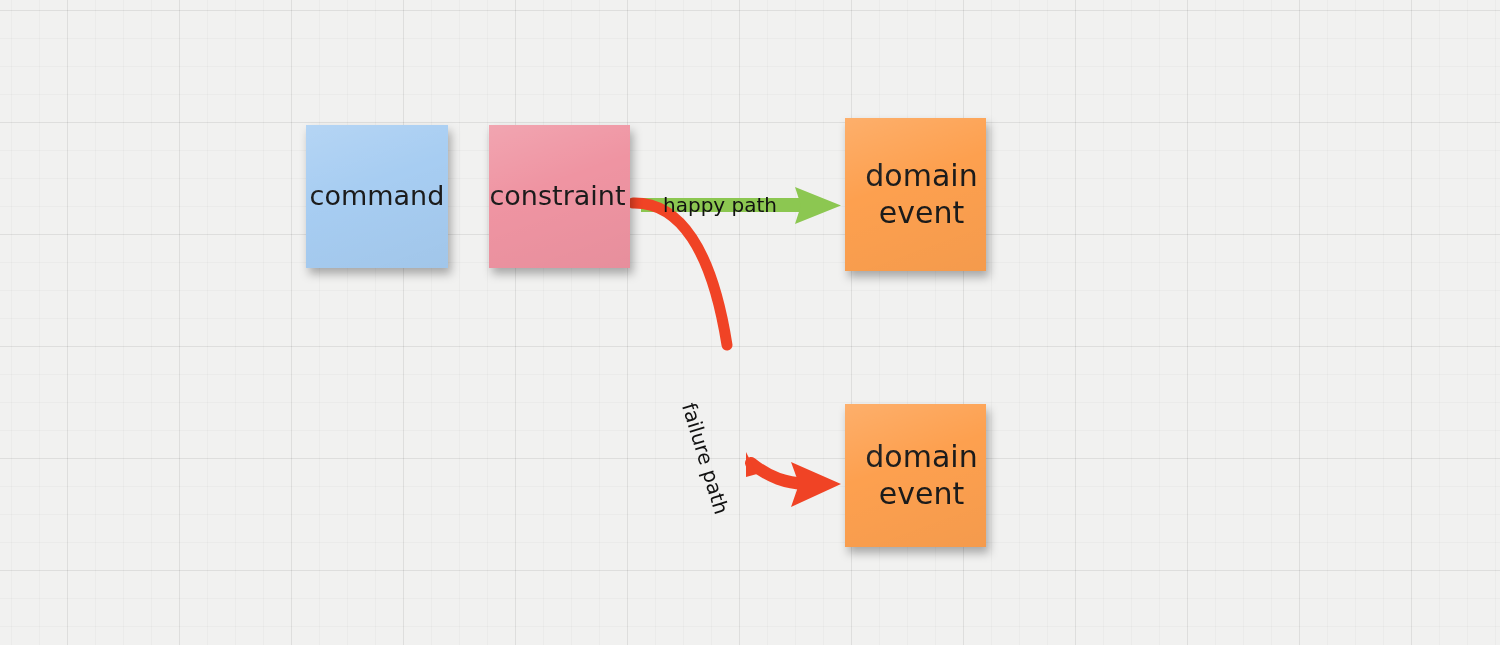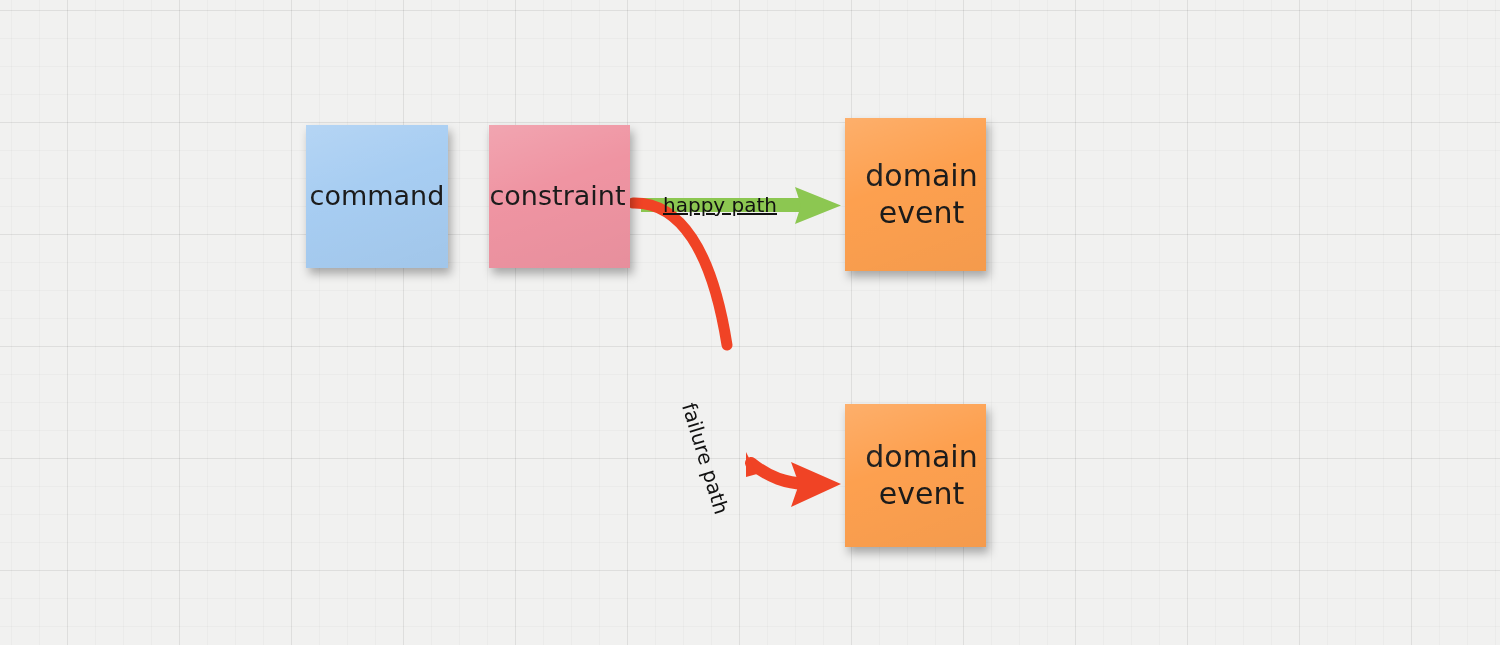--- a/index.html
+++ b/index.html
@@ -70,21 +70,21 @@
   #note-event-failure .sticky-label { padding-left: 12px; }
   #note-constraint .sticky-label { padding-right: 4px; }
 
   .edge-label {
     position: absolute;
     color: #111111;
     font-size: 20px;
     white-space: nowrap;
     user-select: none;
   }
-  #label-happy-path { left: 663px; top: 193px; text-decoration: underline; }
+  #label-happy-path { left: 663px; top: 193px; }
   #label-failure-path {
     left: 700px; top: 400px;
     transform: rotate(73deg);
     transform-origin: left top;
   }
 
   svg.arrow-layer {
     position: absolute;
     left: 0; top: 0;
     width: 1500px; height: 645px;

